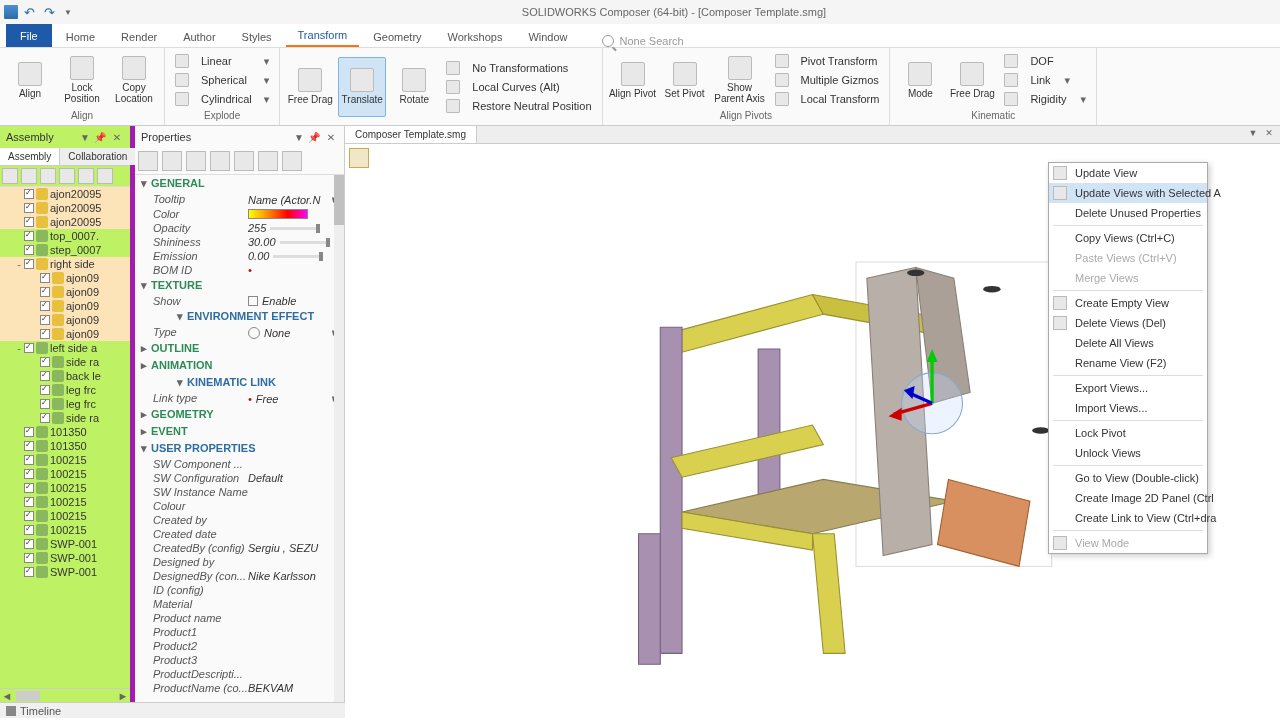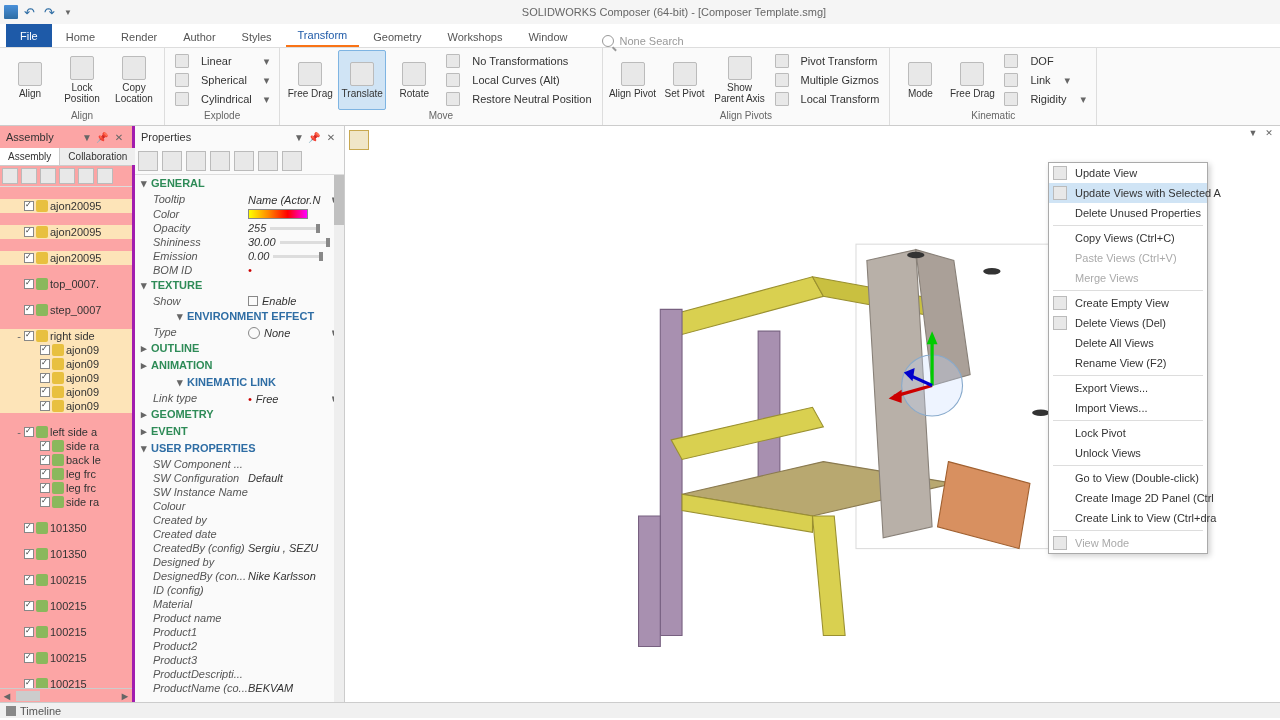--- a/index.html
+++ b/index.html
@@ -33,38 +33,38 @@
 .big-btn .lbl { font-size:10px; text-align:center; line-height:1.1; margin-top:2px; }
 .small-btn-col { display:flex; flex-direction:column; gap:1px; }
 .small-btn { display:flex; align-items:center; gap:12px; padding:2px 4px; cursor:pointer; font-size:10px; white-space:nowrap; }
 .small-btn .sico { width:14px; height:14px; background:#e8e8e8; border:1px solid #bbb; border-radius:1px; display:inline-block; }
 .big-btn.active { background:#d0e4f5; border:1px solid #7eb4e2; border-radius:2px; }
 
 
 .main { display:flex; height:576px; }
 
 
-.asm-panel { width:135px; border-right:3px solid #a21caf; display:flex; flex-direction:column; background:#fca5a5; }
+.asm-panel { width:135px; border-right:5px solid #a21caf; display:flex; flex-direction:column; background:#bef264; }
 .panel-title { font-size:16px; font-weight:300; color:#333; padding:4px 6px; display:flex; align-items:center; }
 .panel-title .spacer { flex:1; }
 .panel-ctrl { width:14px; height:14px; display:inline-flex; align-items:center; justify-content:center; color:#666; cursor:pointer; font-size:10px; margin-left:2px; }
 .sub-tabs { display:flex; border-bottom:1px solid #ccc; }
 .sub-tab { padding:3px 8px; font-size:10px; border-right:1px solid #ccc; background:#eee; cursor:pointer; }
 .sub-tab.active { background:#fff; }
 .tree-toolbar { display:flex; gap:3px; padding:2px; border-bottom:1px solid #ddd; }
 .tree-toolbar .tb { width:16px; height:16px; background:#e8e8e8; border:1px solid #bbb; cursor:pointer; }
 .tree { flex:1; overflow:auto; font-size:10px; }
 .tree-item { display:flex; align-items:center; padding:1px 2px; white-space:nowrap; cursor:pointer; }
 .tree-item.sel { background:#fde4b8; }
 .tree-item .exp { width:10px; text-align:center; color:#666; }
 .tree-item .chk { width:10px; height:10px; border:1px solid #888; margin-right:2px; background:#fff; position:relative; }
 .tree-item .chk::after { content:"✓"; font-size:8px; position:absolute; top:-2px; left:0; color:#333; }
 .tree-item .nico { width:12px; height:12px; background:#8ab85c; border-radius:2px; margin-right:2px; }
 .tree-item .nico.yellow { background:#e8c040; }
-.tree-item.indent1 { padding-left:14px;margin-top:12px; }
+.tree-item.indent1 { padding-left:14px; }
 .tree-item.indent2 { padding-left:30px; }
 .tree-scroll { height:14px; border-top:1px solid #ccc; display:flex; align-items:center; }
 .tree-scroll .arrow { width:14px; text-align:center; color:#666; cursor:pointer; }
 .tree-scroll .thumb { width:24px; height:10px; background:#ccc; margin-left:2px; }
 
 
 .props-panel { width:210px; border-right:1px solid #ccc; display:flex; flex-direction:column; background:#fafafa; }
 .props-toolbar { display:flex; gap:4px; padding:3px; border-bottom:1px solid #ddd; }
 .props-toolbar .pb { width:20px; height:20px; background:#e8e8e8; border:1px solid #bbb; cursor:pointer; }
 .props-body { flex:1; overflow:auto; font-size:10px; position:relative; }
@@ -204,21 +204,20 @@
         <div class="small-btn">
             <span class="sico"></span>
             <span>Local Curves (Alt)</span>
           </div>
         <div class="small-btn">
             <span class="sico"></span>
             <span>Restore Neutral Position</span>
           </div>
       </div>
     </div>
-    <div class="ribbon-group-label">Move</div>
   </div>
   <div class="ribbon-group">
     <div class="ribbon-group-body">
       <div class="big-btn">
           <div class="ico"></div>
           <div class="lbl">Align Pivot</div>
         </div>
       <div class="big-btn">
           <div class="ico"></div>
           <div class="lbl">Set Pivot</div>
@@ -609,20 +608,23 @@
           <span class="pv "></span>
         </div>
         <div class="prop-row">
           <span class="pk">ProductName (co...</span>
           <span class="pv ">BEKVAM</span>
         </div>
       </div>
   </div>
 
   <div class="viewport">
+    <div class="vp-tab">
+      <span>Composer Template.smg</span>
+    </div>
     <div class="vp-ctrl">
       <span>▼</span>
       <span>✕</span>
     </div>
     <div class="vp-toolbar">
       <span class="vpb"></span>
     </div>
     <div class="canvas">
       <svg viewBox="0 0 860 500">
 

